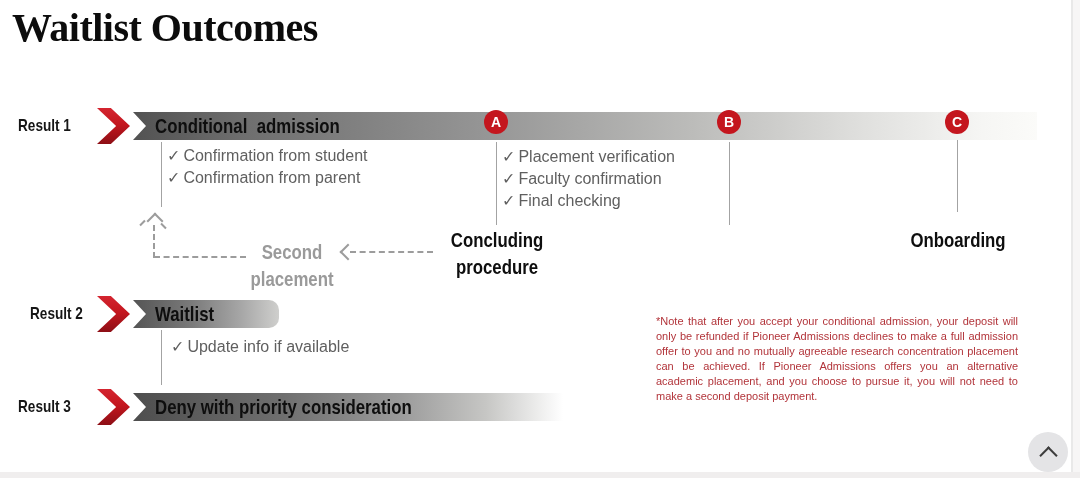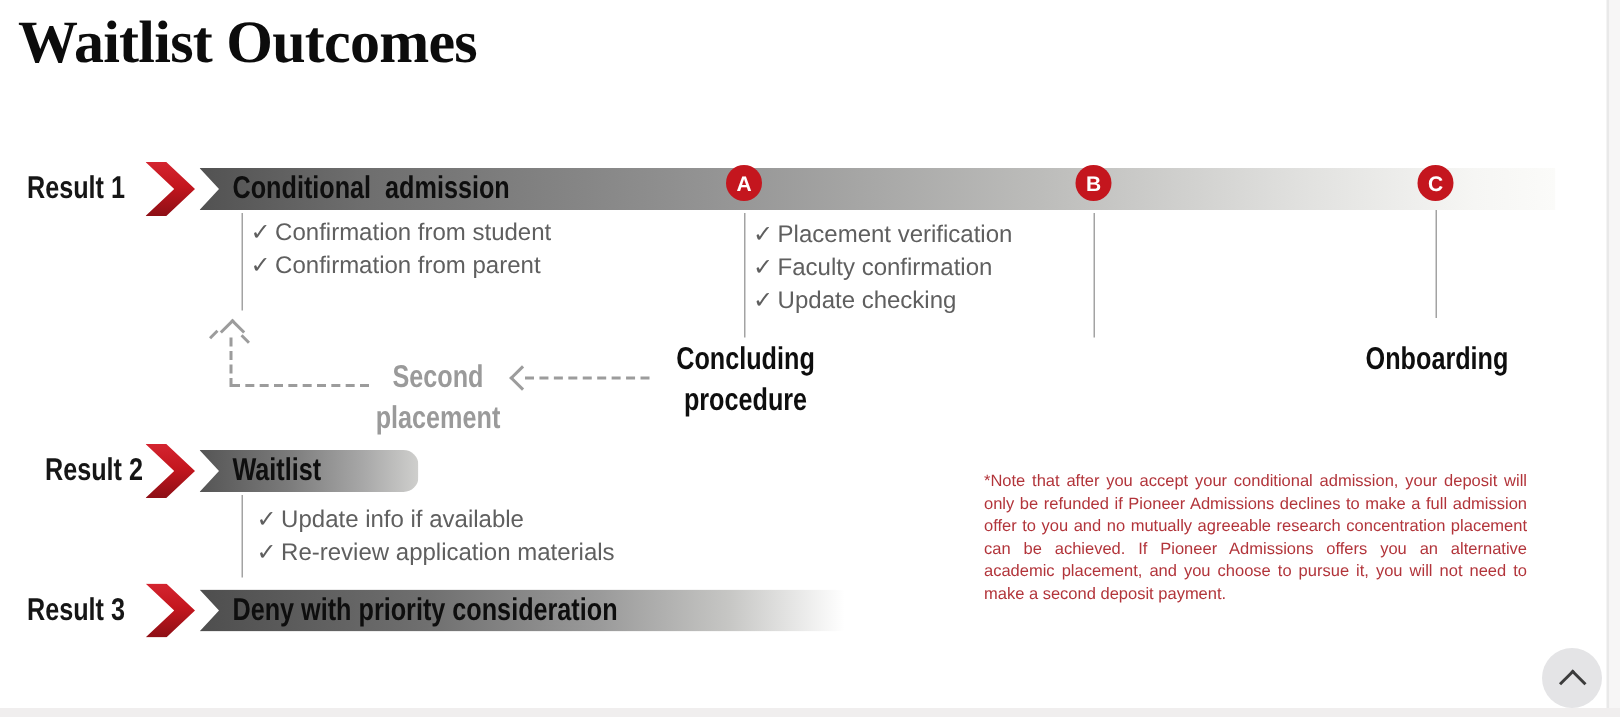--- a/index.html
+++ b/index.html
@@ -7,21 +7,21 @@
           font-family:"Liberation Sans",sans-serif;color:#1a1a1a;}
   .abs{position:absolute;}
 
   
   .title{left:12px;top:4px;font-family:"Liberation Serif",serif;font-weight:bold;
          font-size:40px;letter-spacing:-0.5px;color:#0c0c0c;white-space:pre;}
 
   
   .cnd{display:inline-block;transform:scaleX(0.8);transform-origin:left center;
        font-weight:bold;white-space:pre;}
-  .rlabel{font-size:21px;line-height:28px;color:#161616;text-align:center;}
+  .rlabel{font-size:17px;line-height:28px;color:#161616;text-align:center;}
   .barlabel{font-size:21px;line-height:28px;color:#0e0e0e;}
 
   
   .bar{height:28px;-webkit-clip-path:polygon(0 0,100% 0,100% 100%,0 100%,13px 50%);
        clip-path:polygon(0 0,100% 0,100% 100%,0 100%,13px 50%);}
   .bar .pad{position:absolute;left:22px;top:0;height:28px;}
   .bar1{background:linear-gradient(90deg,#525252 0%,#6e6e6e 12%,#949494 38%,#bcbcba 62%,#e2e2e0 82%,#f6f6f4 94%,#fbfbf9 100%);}
   .bar2{background:linear-gradient(90deg,#555555 0%,#7a7a7a 40%,#a8a8a8 75%,#cfcfcd 100%);
         border-radius:0 10px 10px 0;}
   .bar3{background:linear-gradient(90deg,#4e4e4e 0%,#6f6f6f 35%,#9a9a9a 62%,#c6c6c4 82%,rgba(238,238,236,0) 100%);}
@@ -104,21 +104,21 @@
   <div class="abs vline" style="left:957px;top:140px;height:72px;"></div>
 
   <div class="abs list" style="left:167px;top:145px;">
     <div class="li"><span class="chk">✓</span><span>Confirmation from student</span></div>
     <div class="li"><span class="chk">✓</span><span>Confirmation from parent</span></div>
   </div>
 
   <div class="abs list" style="left:502px;top:146px;">
     <div class="li"><span class="chk">✓</span><span>Placement verification</span></div>
     <div class="li"><span class="chk">✓</span><span>Faculty confirmation</span></div>
-    <div class="li"><span class="chk">✓</span><span>Update checking</span></div>
+    <div class="li"><span class="chk">✓</span><span>Final checking</span></div>
   </div>
 
 
   <div class="abs chev-up" style="left:149px;top:215px;"></div>
   <div class="abs tick" style="left:139px;top:222px;transform:rotate(-45deg);"></div>
   <div class="abs tick" style="left:160px;top:225px;transform:rotate(45deg);"></div>
   <div class="abs dash-v" style="left:153px;top:225px;height:33px;"></div>
   <div class="abs dash-h" style="left:154px;top:256px;width:92px;"></div>
 
   <div class="abs chev-left" style="left:342px;top:246px;"></div>
@@ -147,21 +147,20 @@
   </div>
   <div class="abs rarrow" style="left:97px;top:296px;"></div>
   <div class="abs bar bar2" style="left:133px;top:300px;width:146px;">
     <div class="pad barlabel">
       <span class="cnd">Waitlist</span>
     </div>
   </div>
   <div class="abs vline" style="left:161px;top:330px;height:55px;"></div>
   <div class="abs list" style="left:171px;top:336px;">
     <div class="li"><span class="chk">✓</span><span>Update info if available</span></div>
-    <div class="li"><span class="chk">✓</span><span>Re-review application materials</span></div>
   </div>
 
   <div class="abs rlabel" style="left:18px;top:393px;">
     <span class="cnd">Result 3</span>
   </div>
   <div class="abs rarrow" style="left:97px;top:389px;"></div>
   <div class="abs bar bar3" style="left:133px;top:393px;width:430px;">
     <div class="pad barlabel">
       <span class="cnd">Deny with priority consideration</span>
     </div>

